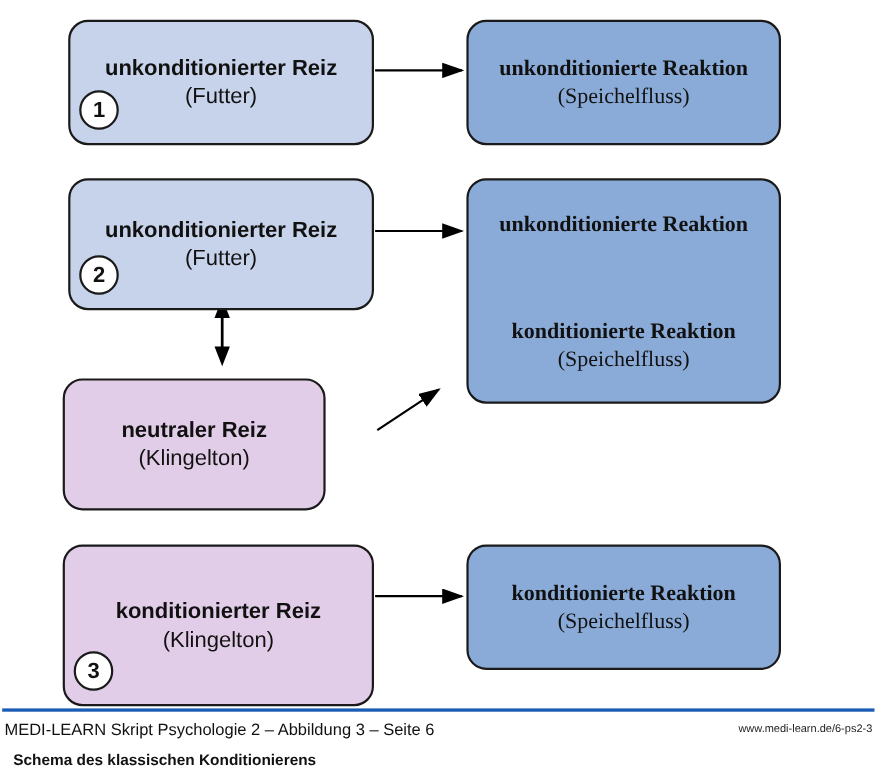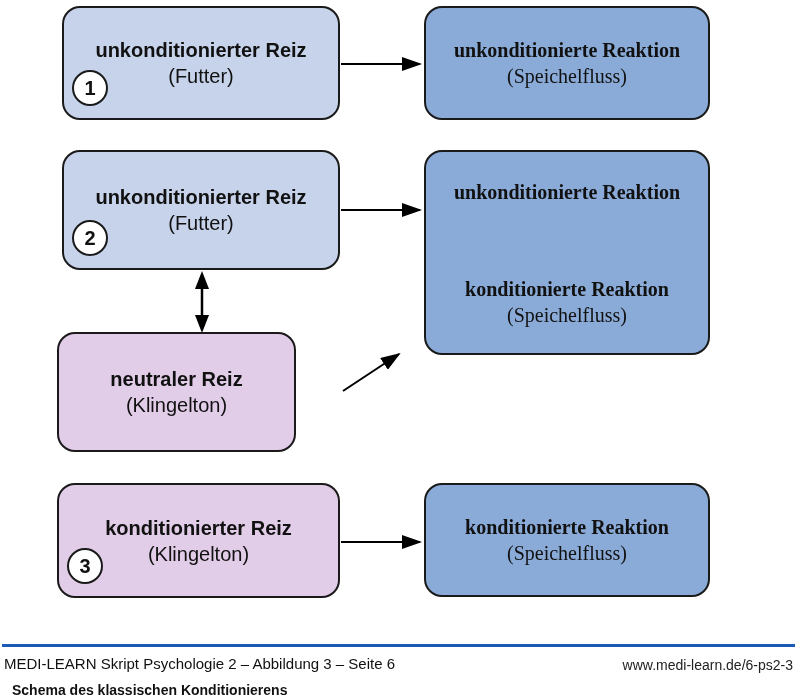--- a/index.html
+++ b/index.html
@@ -10,52 +10,52 @@
     --footer-line:#1a5cb5;
   }
   *{box-sizing:border-box;margin:0;padding:0;}
   html,body{width:800px;height:700px;background:#ffffff;overflow:hidden;
     font-family:"Liberation Sans",sans-serif;color:#111;}
   .canvas{position:relative;width:800px;height:700px;}
 
   .box{
     position:absolute;border:2.5px solid var(--border);border-radius:18px;
     display:flex;flex-direction:column;justify-content:center;align-items:center;
-    text-align:center;line-height:26px;font-size:20px;
+    text-align:center;line-height:26px;font-size:20px;margin-top:12px;
   }
   .box .title{font-weight:bold;}
   .light{background:var(--light-blue);}
   .medium{background:var(--medium-blue);font-family:Liberation Serif, serif;}
   .rose{background:var(--pink);}
 
   .box-ur1-stim{left:62px;top:6px;width:278px;height:114px;}
   .box-ur1-react{left:424px;top:6px;width:286px;height:114px;}
   .box-ur2-stim{left:62px;top:150px;width:278px;height:120px;}
   .box-combined{left:424px;top:150px;width:286px;height:205px;
     justify-content:space-between;padding:27px 6px 25px 6px;}
   .box-neutral{left:57px;top:332px;width:239px;height:120px;}
-  .box-cond-stim{left:57px;top:483px;width:283px;height:115px;}
+  .box-cond-stim{left:57px;top:483px;width:283px;height:147px;}
   .box-cond-react{left:424px;top:483px;width:286px;height:114px;}
 
   .circle{
     position:absolute;left:8px;bottom:12px;width:36px;height:36px;border-radius:50%;
     background:#ffffff;border:2.5px solid var(--border);
     display:flex;align-items:center;justify-content:center;
     font-weight:bold;font-size:20px;line-height:1;
   }
 
   .arrows{position:absolute;left:0;top:0;width:800px;height:700px;}
   .arrows line, .arrows path.shaft{stroke:#000;fill:none;}
   .arrows polygon{fill:#000;}
 
   .footer-rule{position:absolute;left:2px;top:644px;width:793px;height:2.5px;
     background:var(--footer-line);}
   .footer-source{position:absolute;left:4px;top:655px;font-size:15px;font-weight:normal;}
   .footer-caption{position:absolute;left:12px;top:682px;font-size:14px;font-weight:bold;}
-  .footer-url{position:absolute;right:7px;top:657px;font-size:14px;color:#222;}
+  .footer-url{position:absolute;right:7px;top:657px;font-size:10px;color:#222;}
 </style>
 </head>
 <body>
 
 <div class="canvas">
 
   <svg class="arrows" viewBox="0 0 800 700" xmlns="http://www.w3.org/2000/svg">
     <defs>
       <marker id="ah" markerUnits="strokeWidth" markerWidth="10" markerHeight="7" refX="9" refY="3.5" orient="auto">
         <path d="M0,0 L10,3.5 L0,7 Z" fill="#000"></path>

